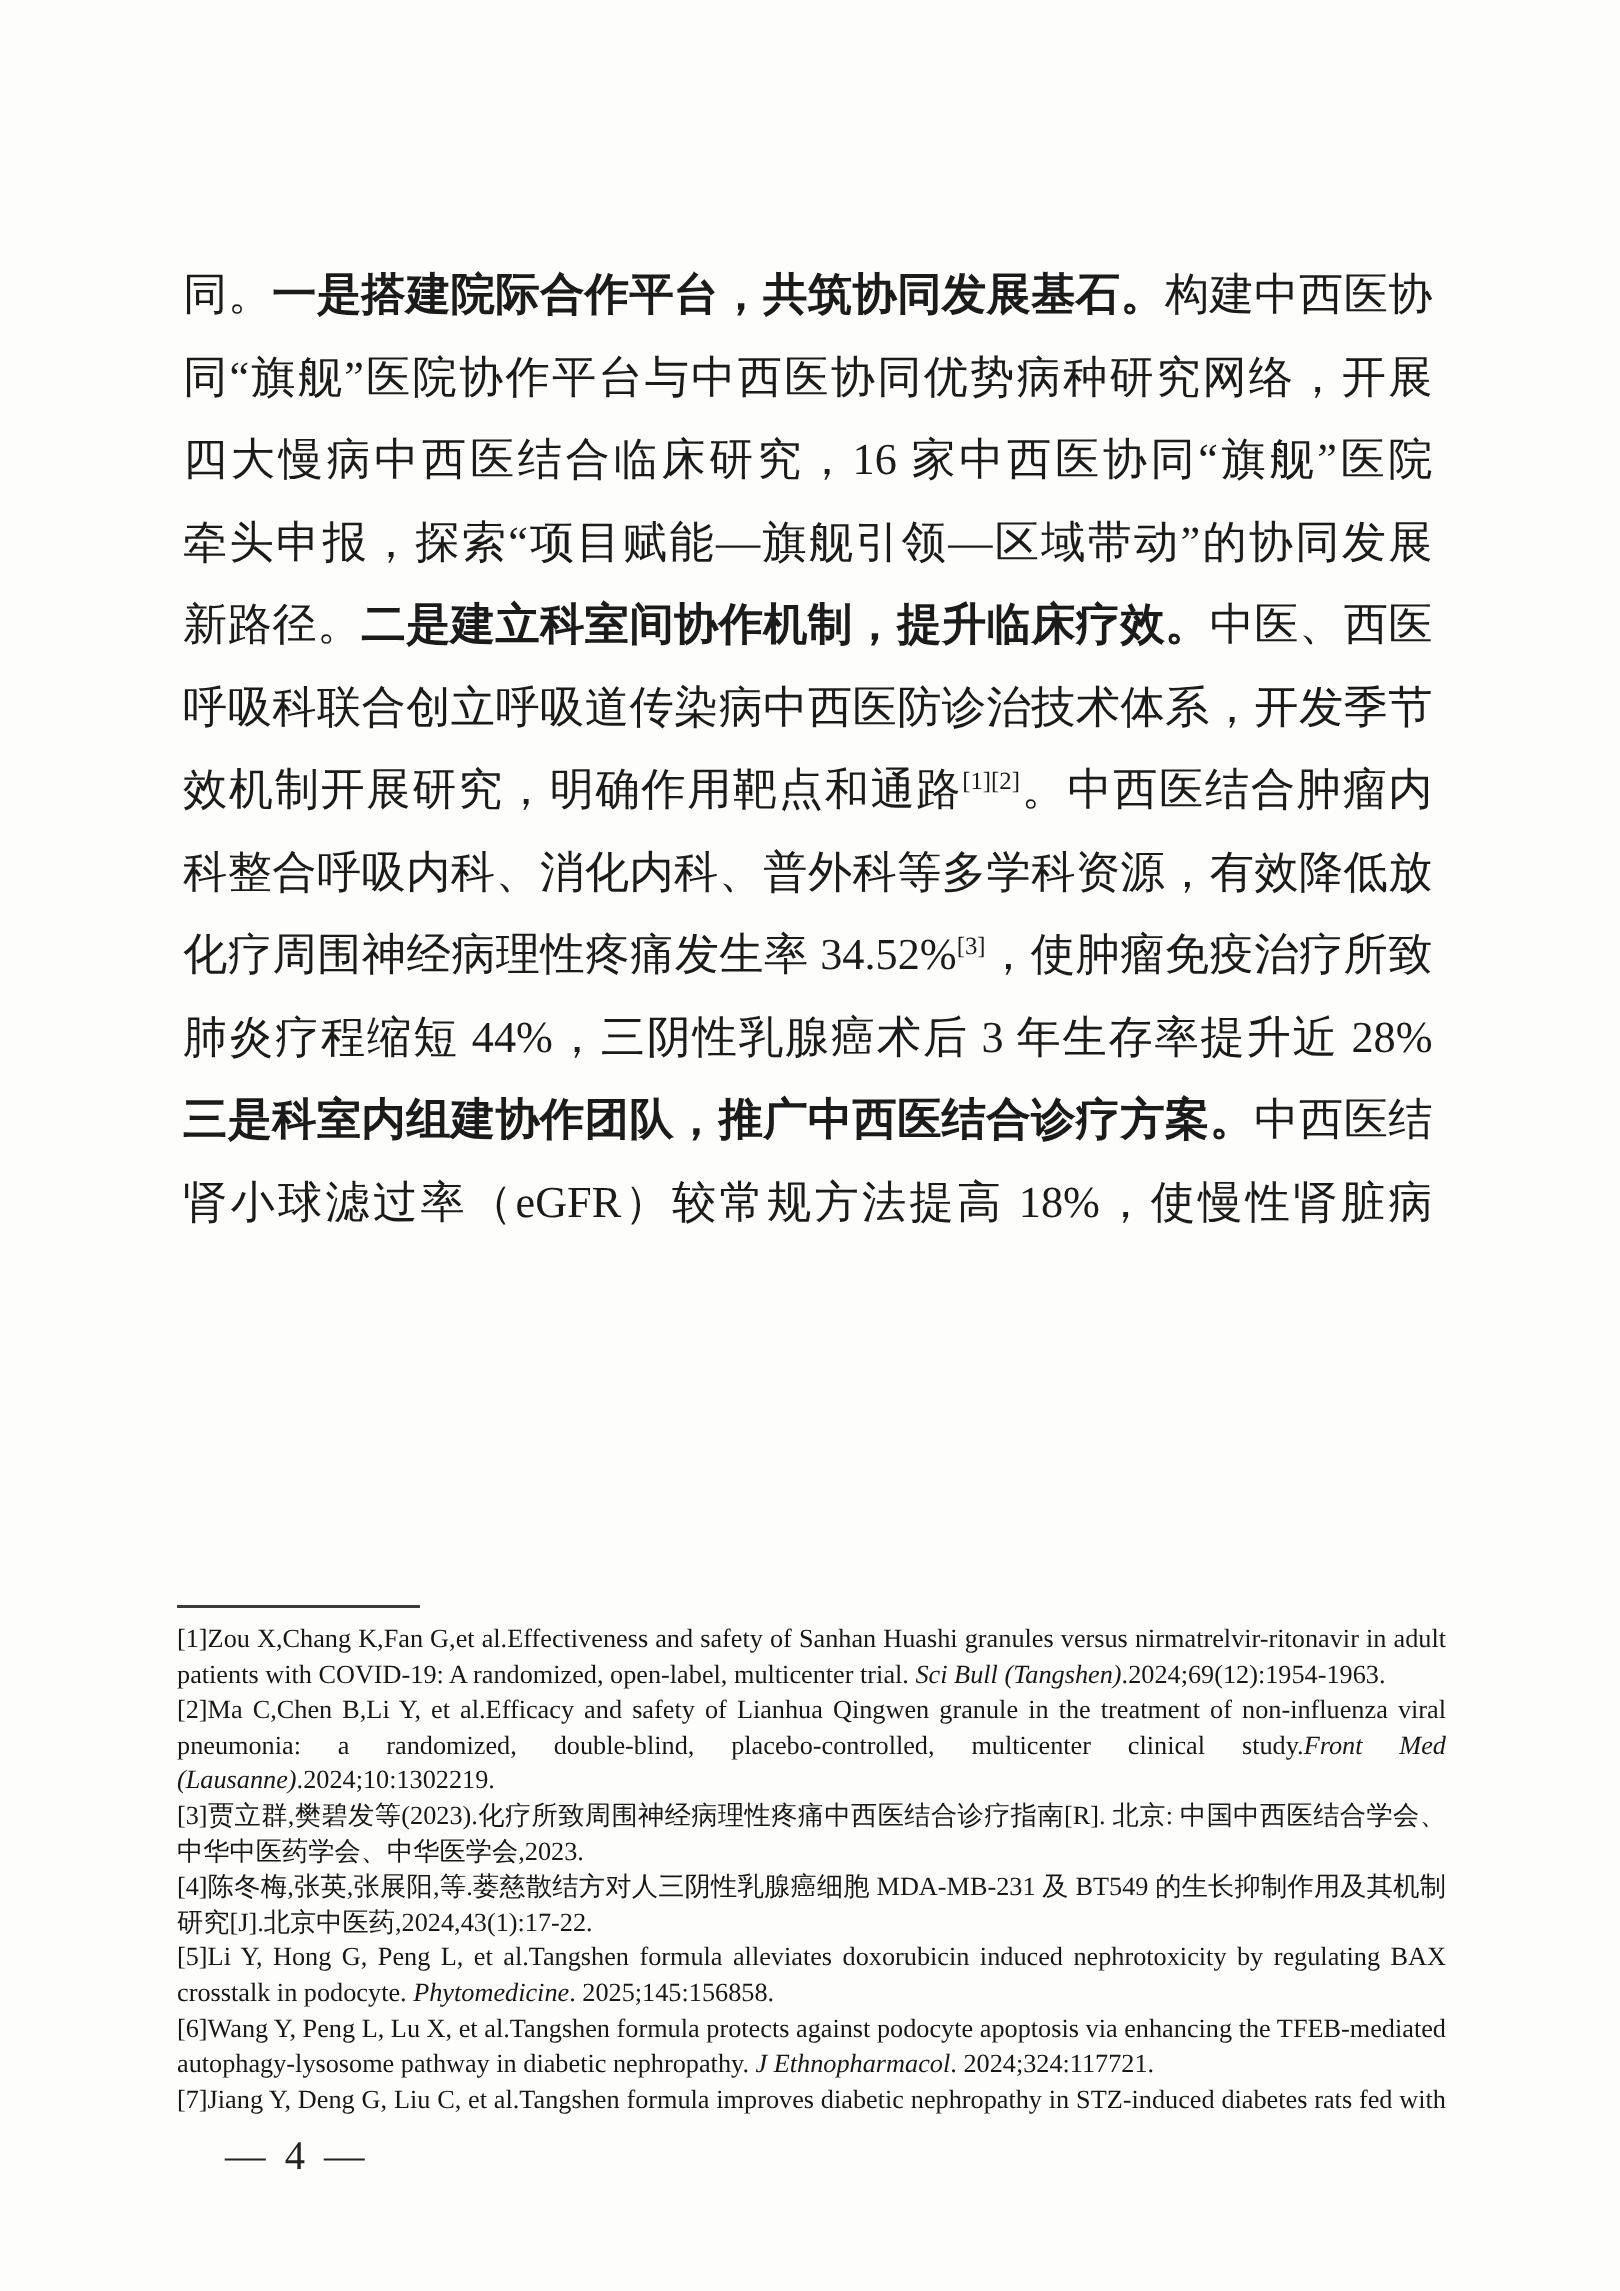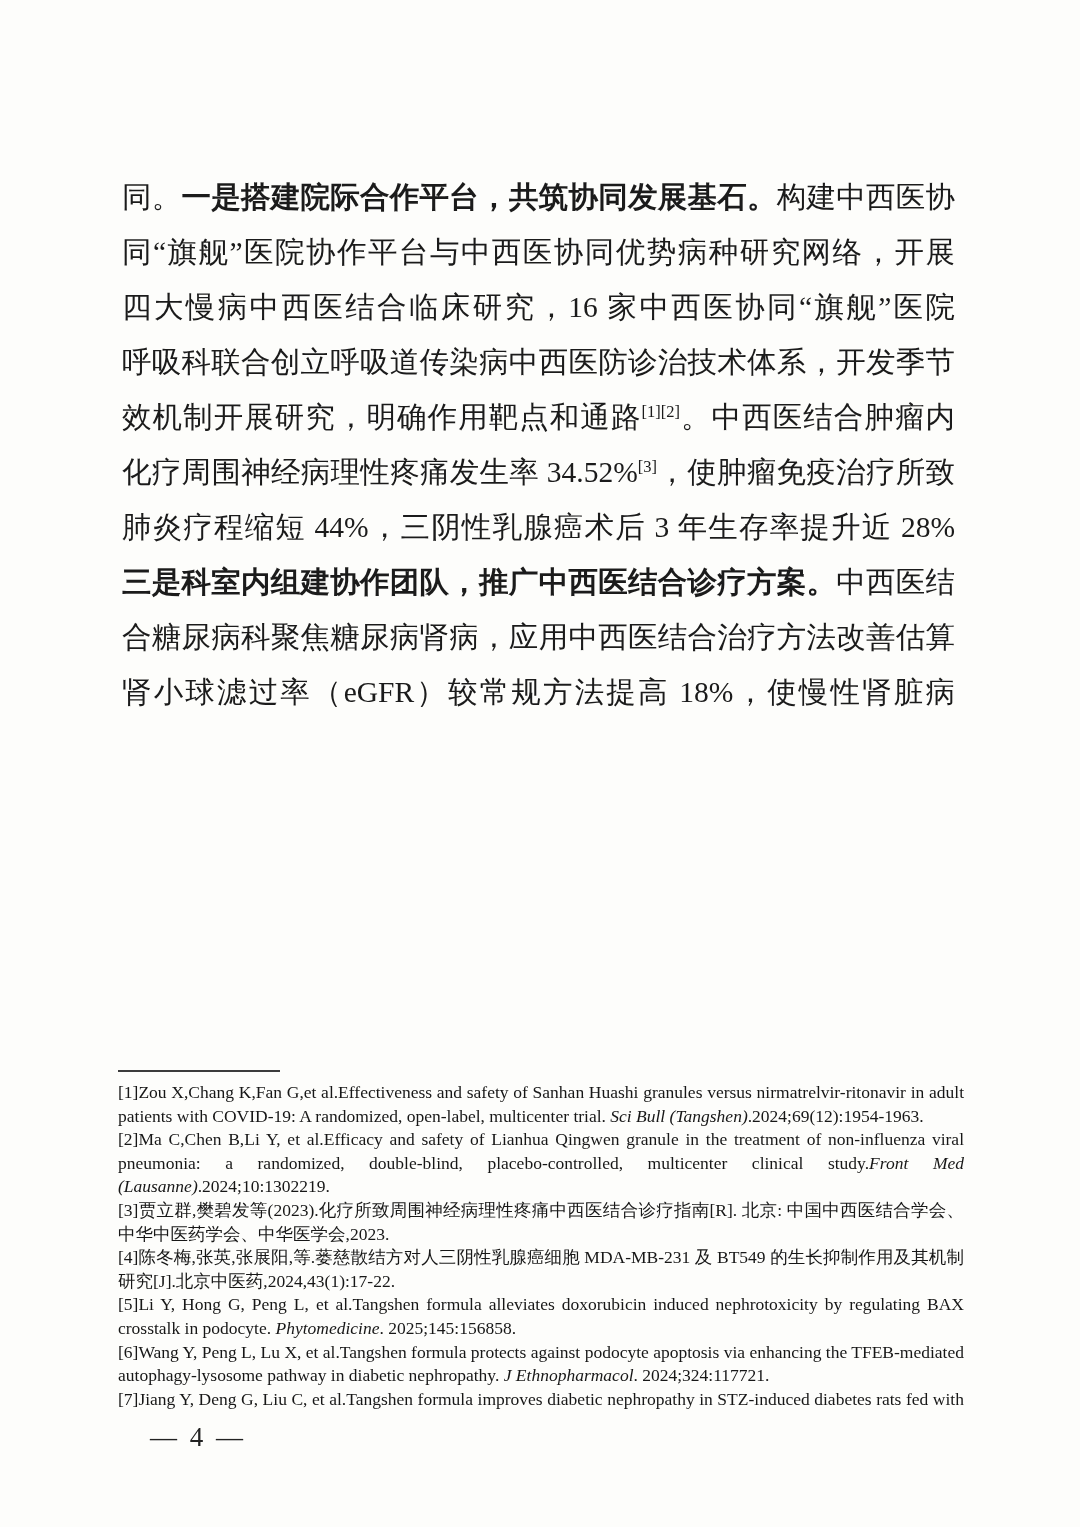--- a/index.html
+++ b/index.html
@@ -78,26 +78,28 @@
 </style>
 </head>
 <body>
 
 <div class="page">
 
   <div class="body-text" id="body-text">
       <div class="body-line"><span class="seg-n">同。</span><span class="seg-b">一是搭建院际合作平台，共筑协同发展基石。</span><span class="seg-n">构建中西医协</span></div>
       <div class="body-line"><span class="seg-n">同“旗舰”医院协作平台与中西医协同优势病种研究网络，开展</span></div>
       <div class="body-line"><span class="seg-n">四大慢病中西医结合临床研究，16 家中西医协同“旗舰”医院</span></div>
+      <div class="body-line"><span class="seg-n">牵头申报，探索“项目赋能—旗舰引领—区域带动”的协同发展</span></div>
+      <div class="body-line"><span class="seg-n">新路径。</span><span class="seg-b">二是建立科室间协作机制，提升临床疗效。</span><span class="seg-n">中医、西医</span></div>
       <div class="body-line"><span class="seg-n">呼吸科联合创立呼吸道传染病中西医防诊治技术体系，开发季节</span></div>
       <div class="body-line"><span class="seg-n">效机制开展研究，明确作用靶点和通路</span><span class="seg-sup">[1][2]</span><span class="seg-n">。中西医结合肿瘤内</span></div>
+      <div class="body-line"><span class="seg-n">科整合呼吸内科、消化内科、普外科等多学科资源，有效降低放</span></div>
       <div class="body-line"><span class="seg-n">化疗周围神经病理性疼痛发生率 34.52%</span><span class="seg-sup">[3]</span><span class="seg-n">，使肿瘤免疫治疗所致</span></div>
       <div class="body-line"><span class="seg-n">肺炎疗程缩短 44%，三阴性乳腺癌术后 3 年生存率提升近 28%</span></div>
       <div class="body-line"><span class="seg-b">三是科室内组建协作团队，推广中西医结合诊疗方案。</span><span class="seg-n">中西医结</span></div>
-      <div class="body-line"><span class="seg-n">合糖尿病科聚焦糖尿病肾病，应用中西医结合治疗方法改善估算</span></div>
       <div class="body-line"><span class="seg-n">肾小球滤过率（eGFR）较常规方法提高 18%，使慢性肾脏病（CKD）</span></div>
     </div>
 
   <div class="footnote-sep"></div>
 
   <div class="footnotes" id="footnotes">
       <p class="footnote"><span class="seg-n">[1]Zou X,Chang K,Fan G,et al.Effectiveness and safety of Sanhan Huashi granules versus nirmatrelvir-ritonavir in adult patients with COVID-19: A randomized, open-label, multicenter trial. </span><span class="fn-i">Sci Bull (Tangshen)</span><span class="seg-n">.2024;69(12):1954-1963.</span></p>
       <p class="footnote"><span class="seg-n">[2]Ma C,Chen B,Li Y, et al.Efficacy and safety of Lianhua Qingwen granule in the treatment of non-influenza viral pneumonia: a randomized, double-blind, placebo-controlled, multicenter clinical study.</span><span class="fn-i">Front Med (Lausanne)</span><span class="seg-n">.2024;10:1302219.</span></p>
       <p class="footnote"><span class="seg-n">[3]贾立群,樊碧发等(2023).化疗所致周围神经病理性疼痛中西医结合诊疗指南[R]. 北京: 中国中西医结合学会、中华中医药学会、中华医学会,2023.</span></p>
       <p class="footnote"><span class="seg-n">[4]陈冬梅,张英,张展阳,等.蒌慈散结方对人三阴性乳腺癌细胞 MDA-MB-231 及 BT549 的生长抑制作用及其机制研究[J].北京中医药,2024,43(1):17-22.</span></p>

